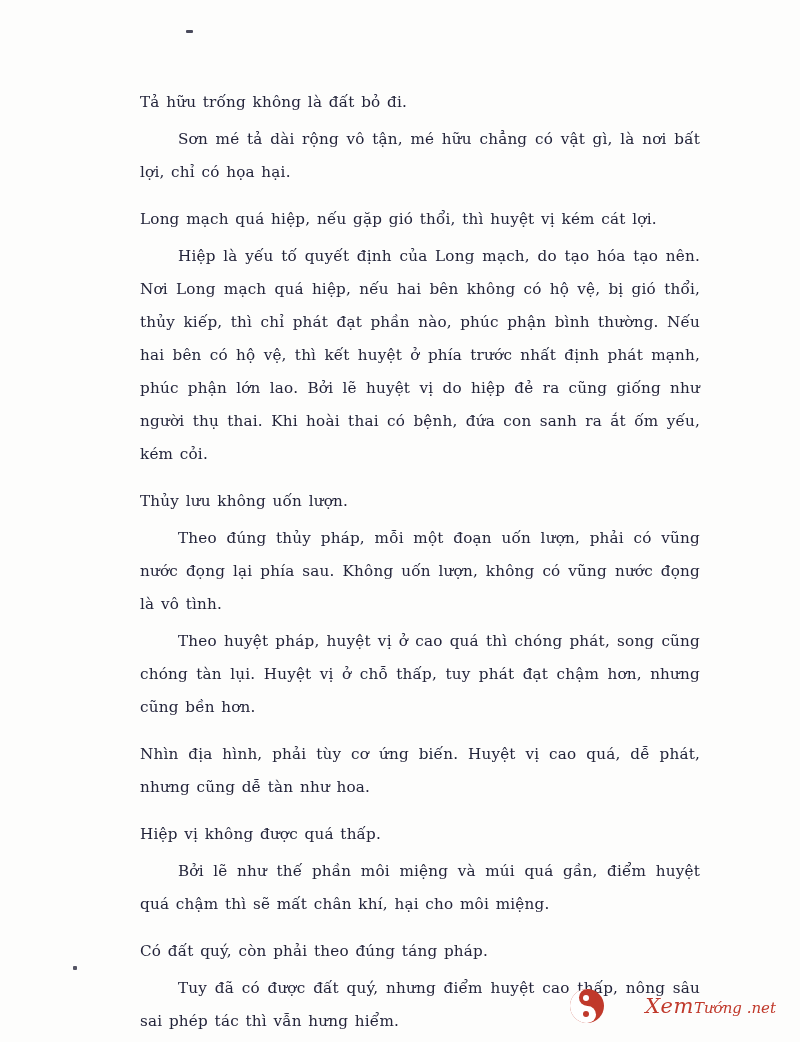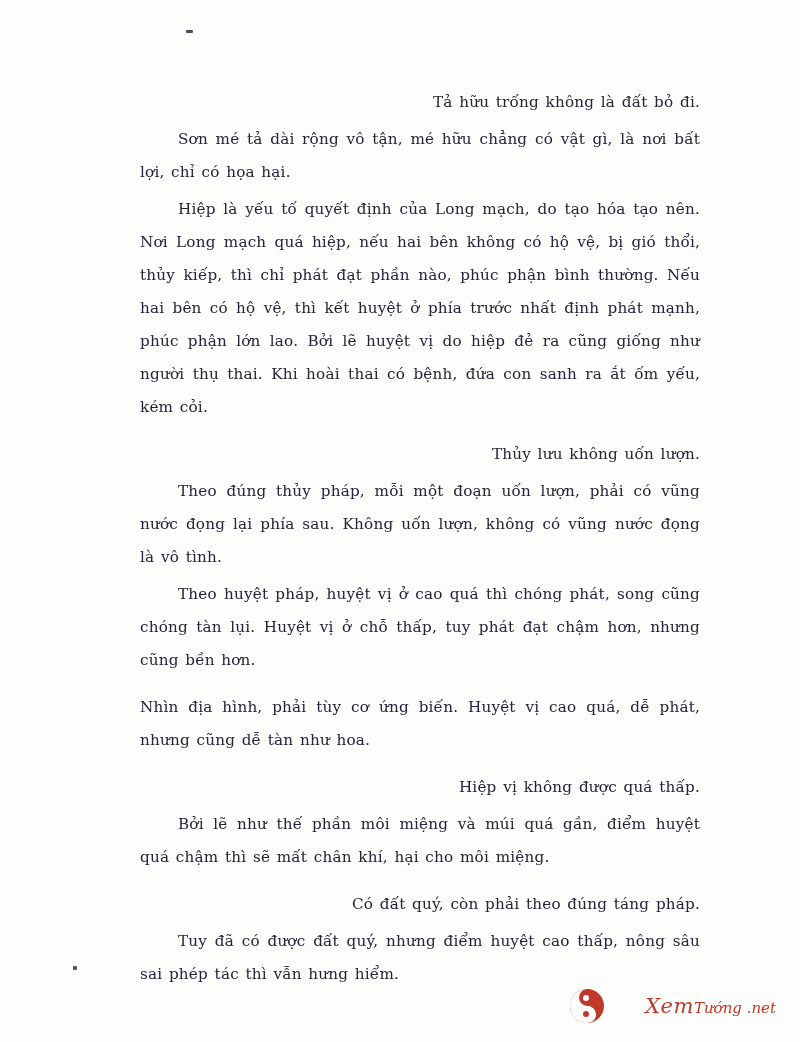--- a/index.html
+++ b/index.html
@@ -56,21 +56,21 @@
     line-height: 33px;
     letter-spacing: .2px;
     word-spacing: 1.6px;
     text-align: justify;
     text-justify: inter-word;
   }
   p.para.indent {
     text-indent: 38px;
   }
   p.para.nojust {
-    text-align: right;
+    text-align: left;
   }
   p.para.gap {
     margin-top: 14px;
   }
 
   
   #watermark {
     position: absolute;
     right: 24px;
     bottom: 16px;
@@ -135,20 +135,21 @@
 <body>
 
 <div id="page">
 
   <div class="speck top"></div>
   <div class="speck bottom"></div>
 
   <div class="text-column">
     <p class="para nojust">Tả hữu trống không là đất bỏ đi.</p>
     <p class="para indent">Sơn mé tả dài rộng vô tận, mé hữu chẳng có vật gì, là nơi bất lợi, chỉ có họa hại.</p>
+    <p class="para nojust gap">Long mạch quá hiệp, nếu gặp gió thổi, thì huyệt vị kém cát lợi.</p>
     <p class="para indent">Hiệp là yếu tố quyết định của Long mạch, do tạo hóa tạo nên. Nơi Long mạch quá hiệp, nếu hai bên không có hộ vệ, bị gió thổi, thủy kiếp, thì chỉ phát đạt phần nào, phúc phận bình thường. Nếu hai bên có hộ vệ, thì kết huyệt ở phía trước nhất định phát mạnh, phúc phận lớn lao. Bởi lẽ huyệt vị do hiệp đẻ ra cũng giống như người thụ thai. Khi hoài thai có bệnh, đứa con sanh ra ắt ốm yếu, kém cỏi.</p>
     <p class="para nojust gap">Thủy lưu không uốn lượn.</p>
     <p class="para indent">Theo đúng thủy pháp, mỗi một đoạn uốn lượn, phải có vũng nước đọng lại phía sau. Không uốn lượn, không có vũng nước đọng là vô tình.</p>
     <p class="para indent">Theo huyệt pháp, huyệt vị ở cao quá thì chóng phát, song cũng chóng tàn lụi. Huyệt vị ở chỗ thấp, tuy phát đạt chậm hơn, nhưng cũng bền hơn.</p>
     <p class="para gap">Nhìn địa hình, phải tùy cơ ứng biến. Huyệt vị cao quá, dễ phát, nhưng cũng dễ tàn như hoa.</p>
     <p class="para nojust gap">Hiệp vị không được quá thấp.</p>
     <p class="para indent">Bởi lẽ như thế phần môi miệng và múi quá gần, điểm huyệt quá chậm thì sẽ mất chân khí, hại cho môi miệng.</p>
     <p class="para nojust gap">Có đất quý, còn phải theo đúng táng pháp.</p>
     <p class="para indent">Tuy đã có được đất quý, nhưng điểm huyệt cao thấp, nông sâu sai phép tác thì vẫn hưng hiểm.</p>
 

